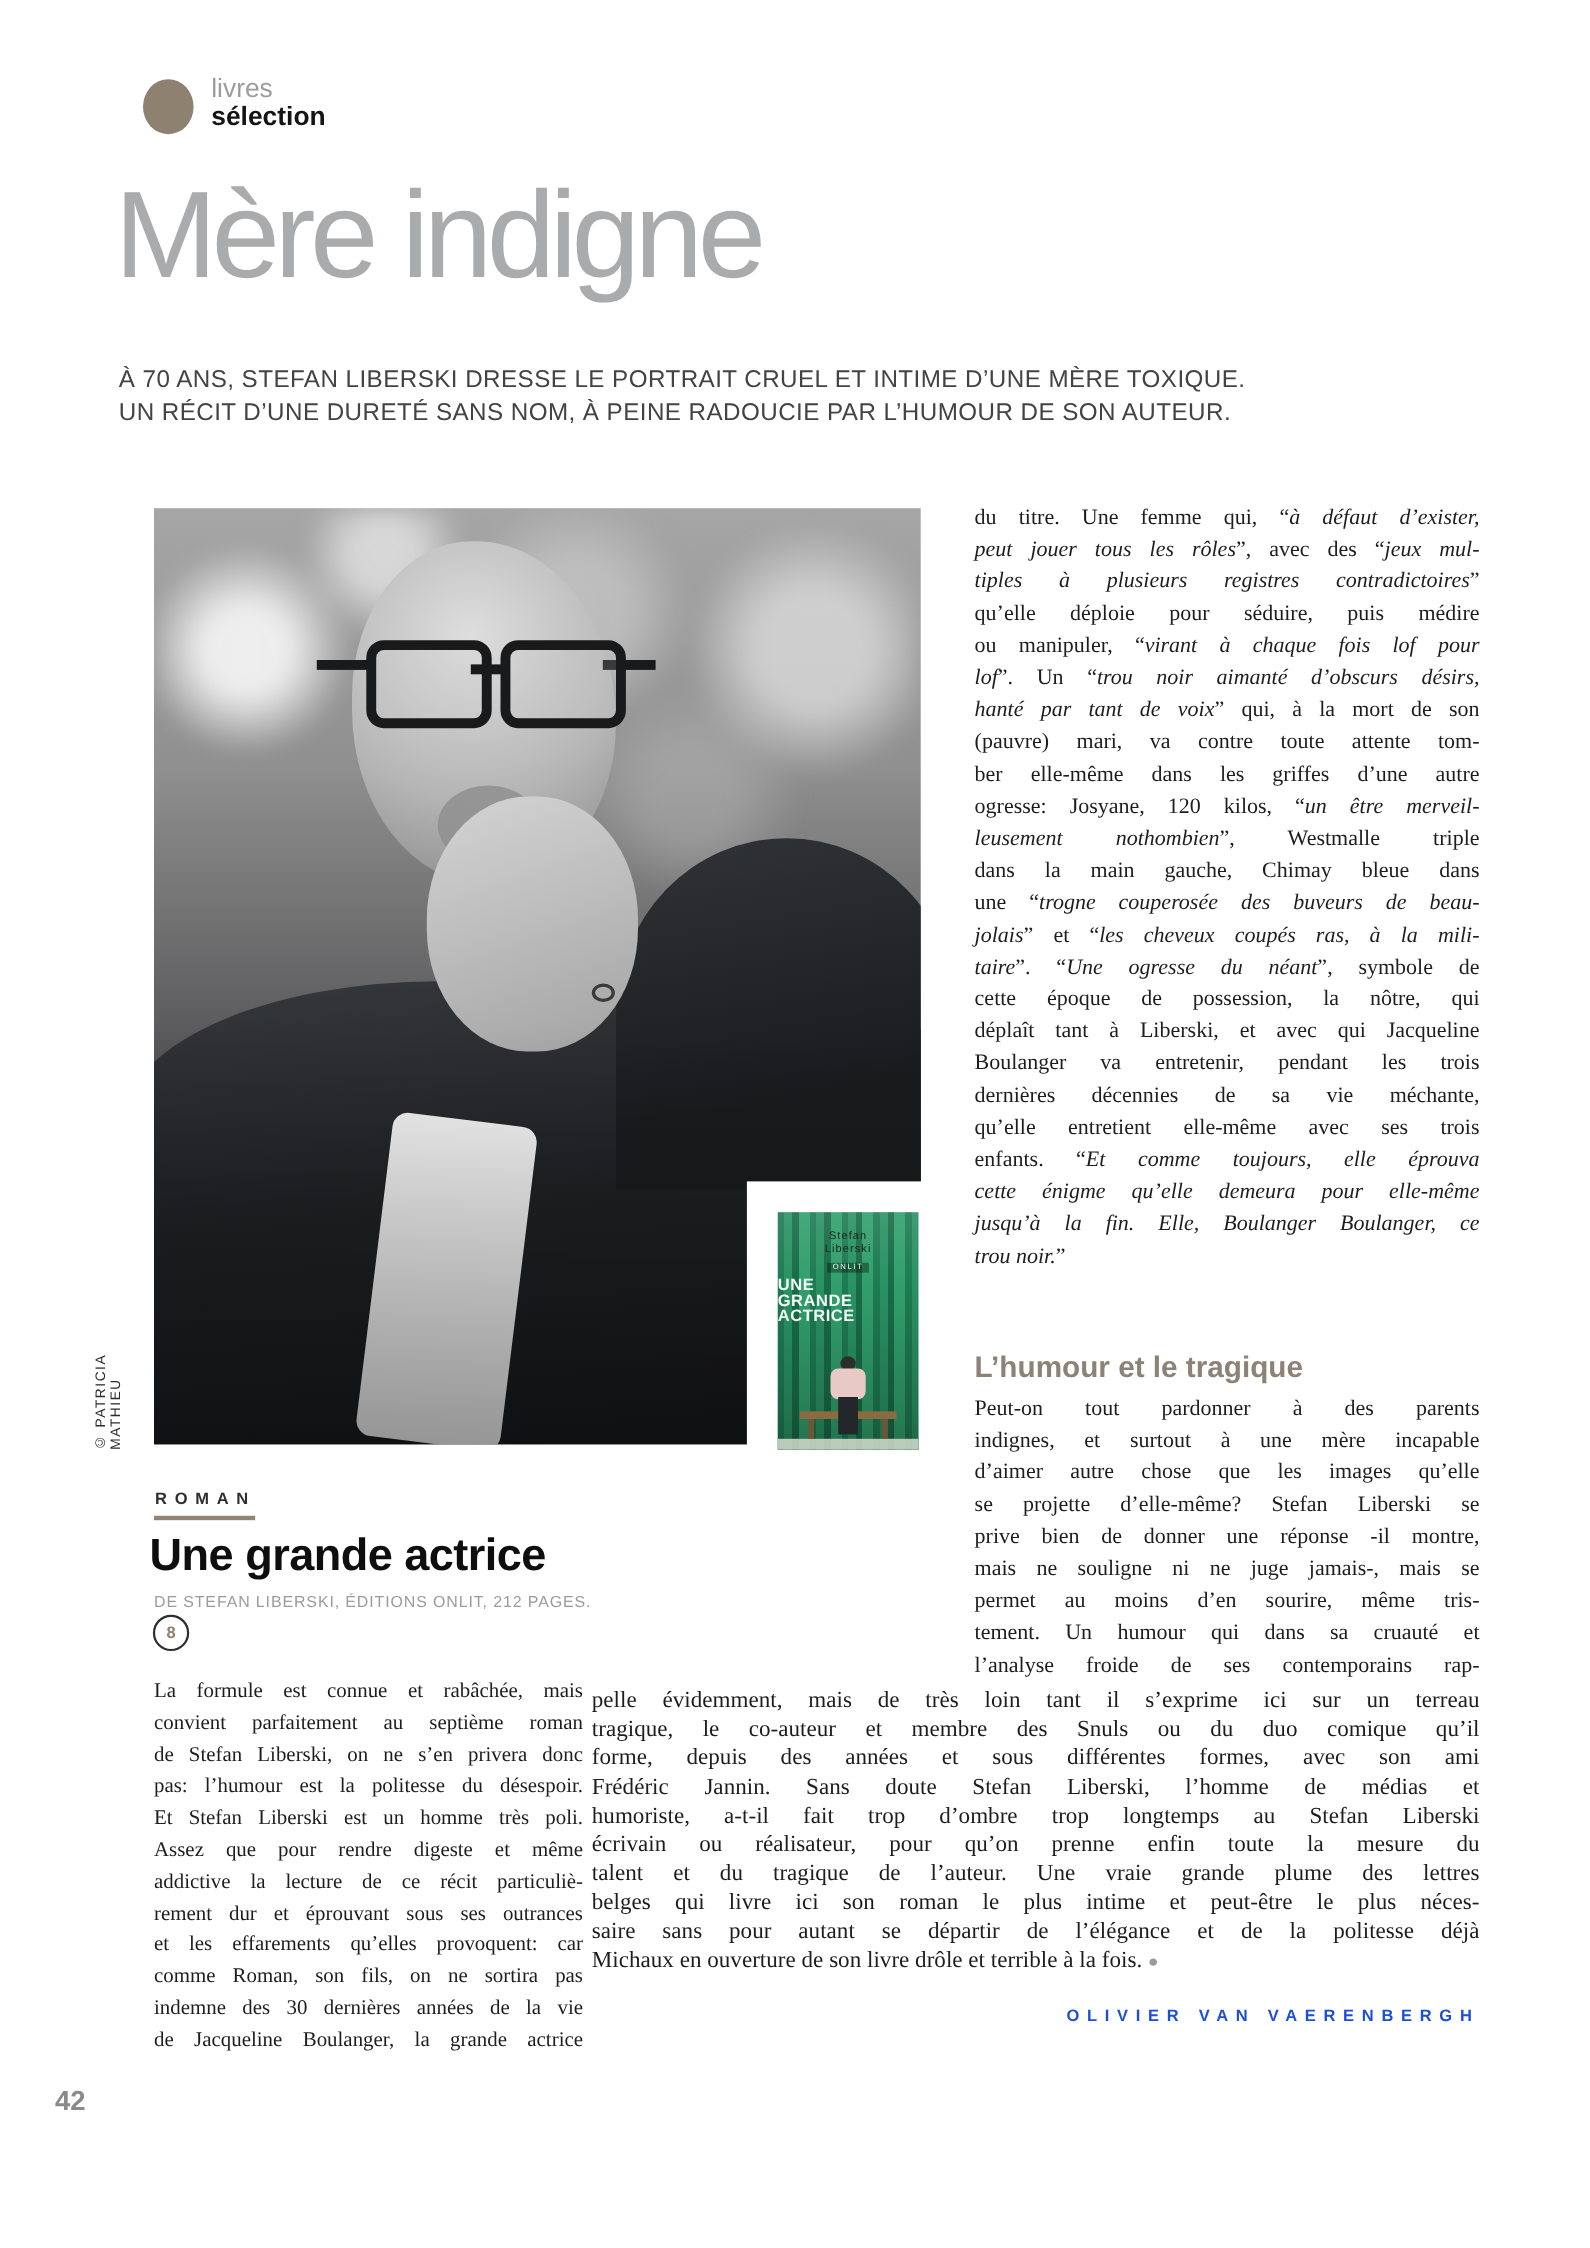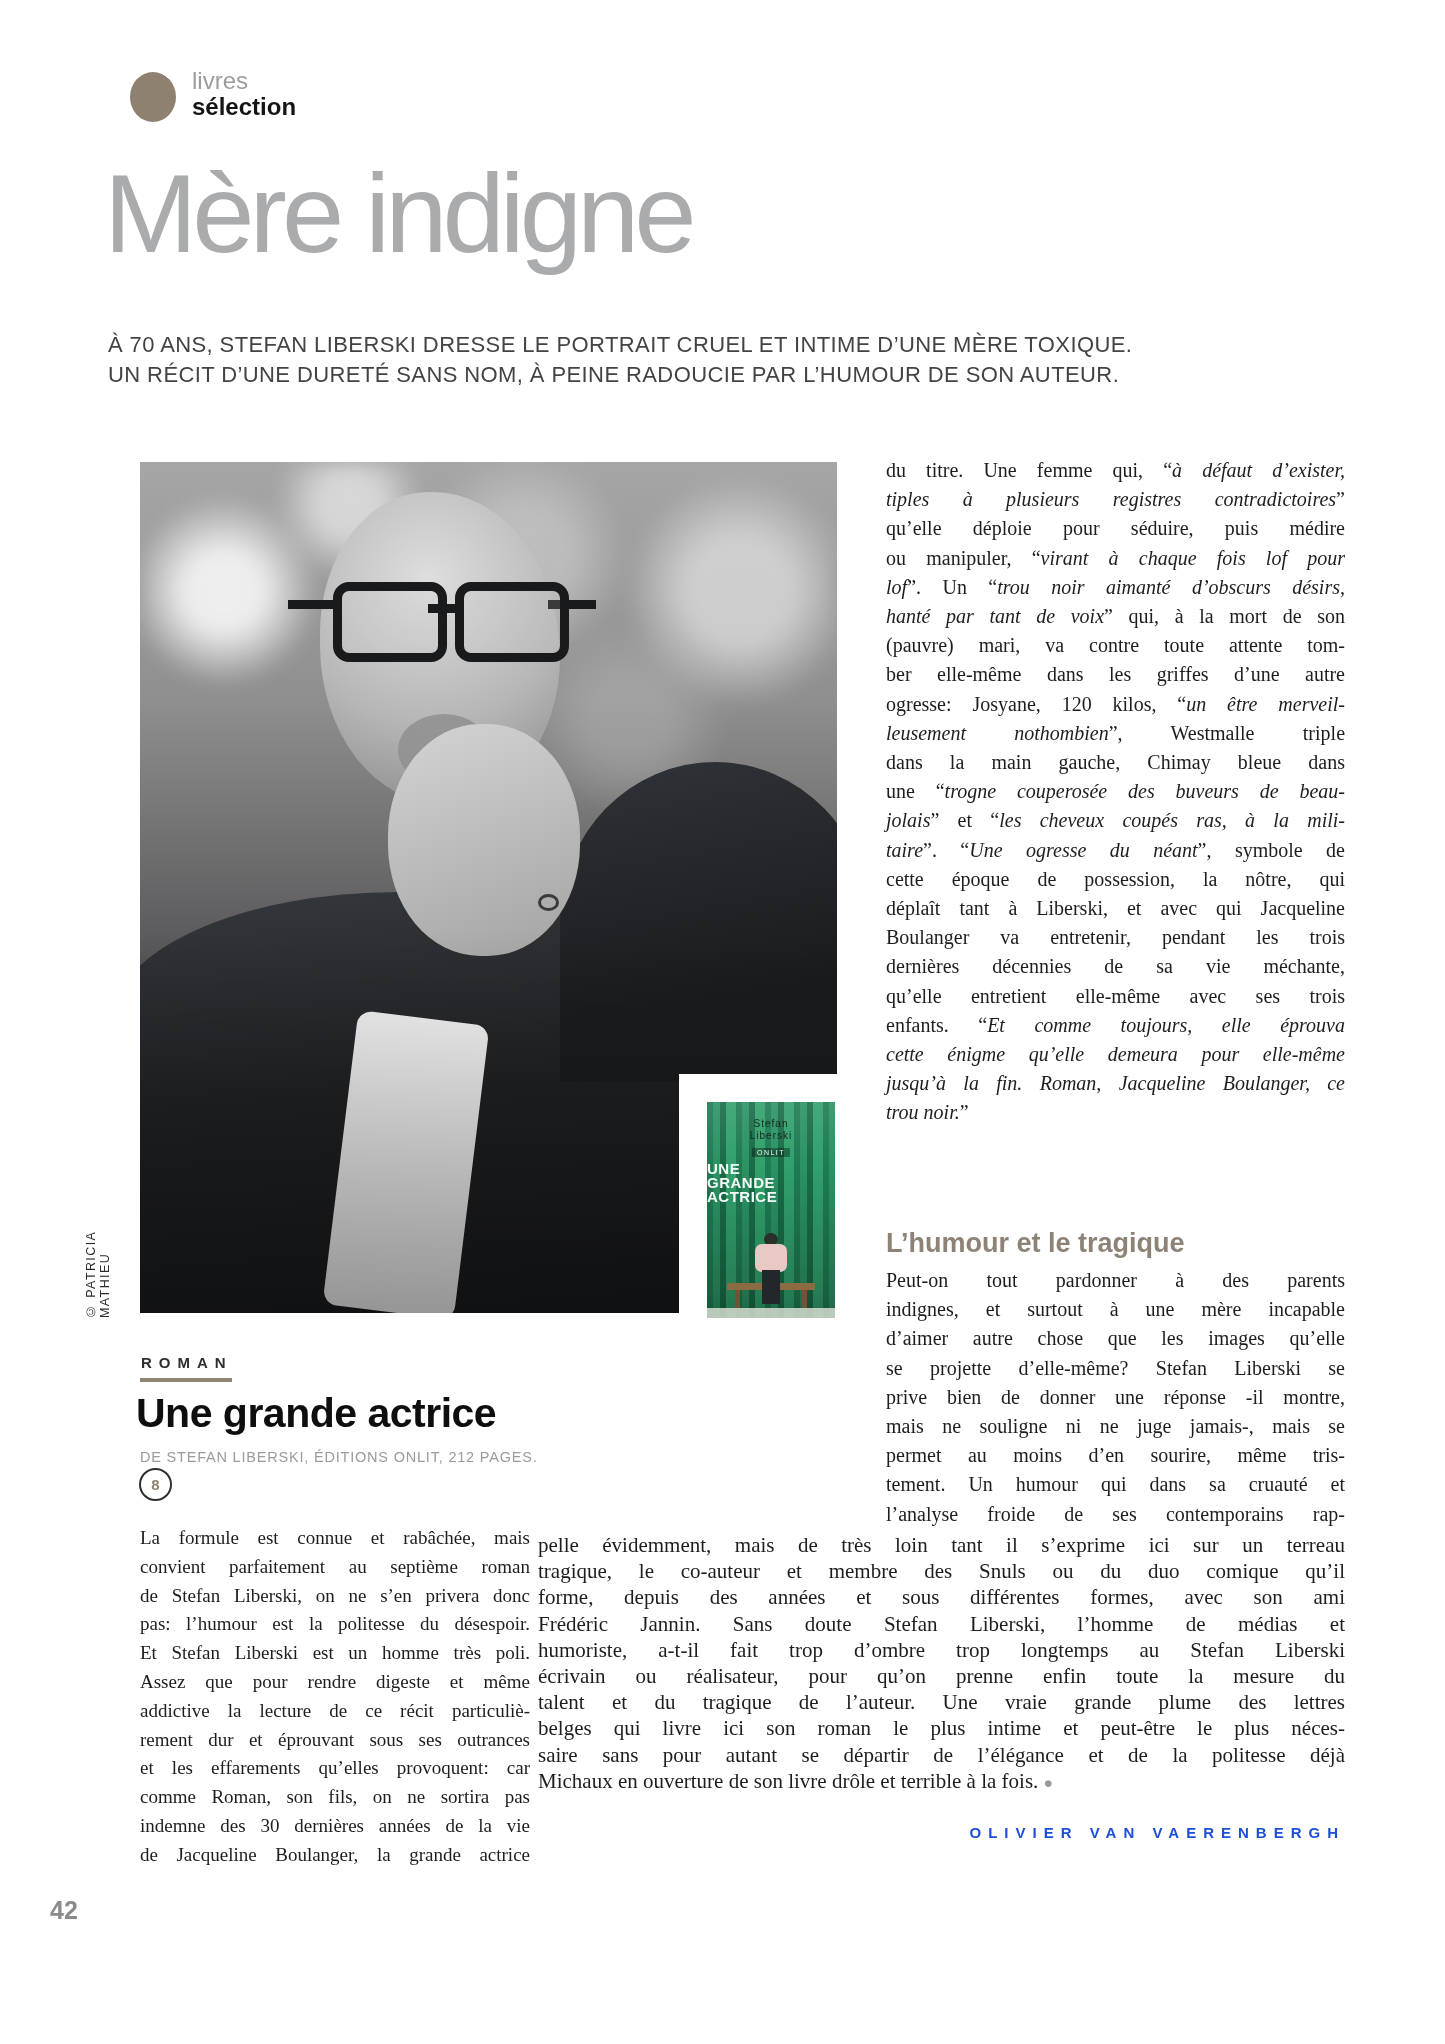--- a/index.html
+++ b/index.html
@@ -163,41 +163,42 @@
   <div class="genre">ROMAN</div>
   <div class="genre-rule"></div>
   <div class="book-title">Une grande actrice</div>
   <div class="book-details">DE STEFAN LIBERSKI, ÉDITIONS ONLIT, 212 PAGES.</div>
   <div class="rating">
     <span>8</span>
   </div>
 
   <div class="col-right serif" data-endpara="true">
       <div class="tline">du titre. Une femme qui, “<i>à défaut d’exister,</i></div>
+      <div class="tline"><i>peut jouer tous les rôles</i>”, avec des “<i>jeux mul-</i></div>
       <div class="tline"><i>tiples à plusieurs registres contradictoires</i>”</div>
       <div class="tline">qu’elle déploie pour séduire, puis médire</div>
       <div class="tline">ou manipuler, “<i>virant à chaque fois lof pour</i></div>
       <div class="tline"><i>lof</i>”. Un “<i>trou noir aimanté d’obscurs désirs,</i></div>
       <div class="tline"><i>hanté par tant de voix</i>” qui, à la mort de son</div>
       <div class="tline">(pauvre) mari, va contre toute attente tom-</div>
       <div class="tline">ber elle-même dans les griffes d’une autre</div>
       <div class="tline">ogresse: Josyane, 120 kilos, “<i>un être merveil-</i></div>
       <div class="tline"><i>leusement nothombien</i>”, Westmalle triple</div>
       <div class="tline">dans la main gauche, Chimay bleue dans</div>
       <div class="tline">une “<i>trogne couperosée des buveurs de beau-</i></div>
       <div class="tline"><i>jolais</i>” et “<i>les cheveux coupés ras, à la mili-</i></div>
       <div class="tline"><i>taire</i>”. “<i>Une ogresse du néant</i>”, symbole de</div>
       <div class="tline">cette époque de possession, la nôtre, qui</div>
       <div class="tline">déplaît tant à Liberski, et avec qui Jacqueline</div>
       <div class="tline">Boulanger va entretenir, pendant les trois</div>
       <div class="tline">dernières décennies de sa vie méchante,</div>
       <div class="tline">qu’elle entretient elle-même avec ses trois</div>
       <div class="tline">enfants. “<i>Et comme toujours, elle éprouva</i></div>
       <div class="tline"><i>cette énigme qu’elle demeura pour elle-même</i></div>
-      <div class="tline"><i>jusqu’à la fin. Roman, Jacqueline Boulanger, ce</i></div>
+      <div class="tline"><i>jusqu’à la fin. Elle, Boulanger Boulanger, ce</i></div>
       <div class="tline"><i>trou noir.</i>”</div>
     </div>
   <div class="subhead">L’humour et le tragique</div>
   <div class="col-right2 serif">
       <div class="tline">Peut-on tout pardonner à des parents</div>
       <div class="tline">indignes, et surtout à une mère incapable</div>
       <div class="tline">d’aimer autre chose que les images qu’elle</div>
       <div class="tline">se projette d’elle-même? Stefan Liberski se</div>
       <div class="tline">prive bien de donner une réponse -il montre,</div>
       <div class="tline">mais ne souligne ni ne juge jamais-, mais se</div>

